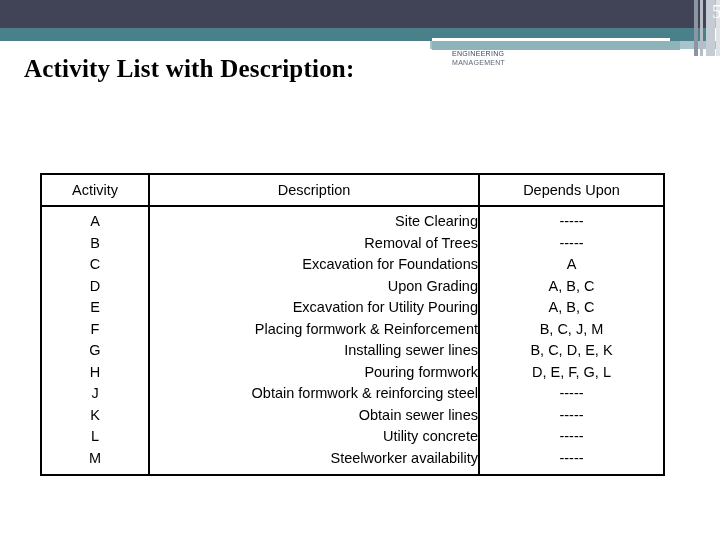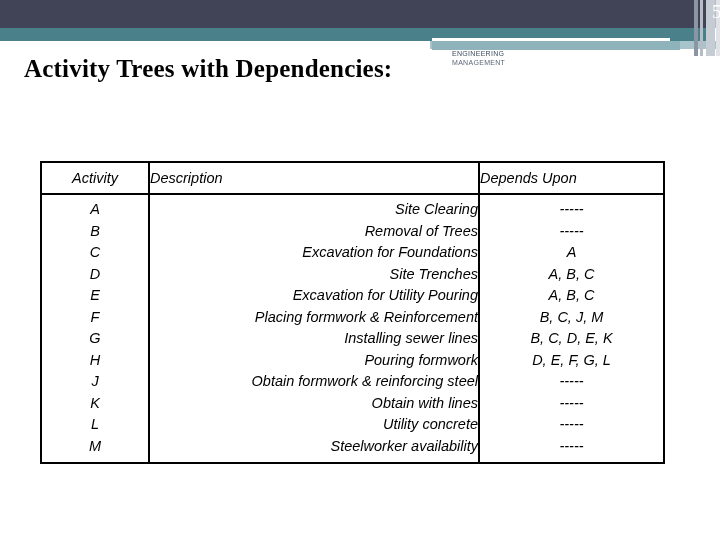--- a/index.html
+++ b/index.html
@@ -121,23 +121,22 @@
     font-size: 7px;
     letter-spacing: 0.3px;
   }
   #logo .logo-l1 { display: block; }
   #logo .logo-l2 { display: block; opacity: 0.85; }
 
   
   #table-wrap {
     position: absolute;
     left: 40px;
-    top: 161px;
+    top: 173px;
     width: 617px;
-    font-style: italic;
   }
   table {
     border-collapse: collapse;
     width: 617px;
     table-layout: fixed;
     border: 2px solid #000000;
   }
   th, td {
     border: 0;
     padding: 0;
@@ -145,22 +144,22 @@
     font-family: "Liberation Sans", sans-serif;
   }
   thead th {
     font-size: 14.5px;
     font-weight: normal;
     height: 30px;
     vertical-align: middle;
     border-bottom: 2px solid #000000;
   }
   .col-activity { width: 106px; text-align: center; }
-  .col-desc     { width: 328px; text-align: left; }
-  .col-depends  { width: 183px; text-align: left; }
+  .col-desc     { width: 328px; text-align: center; }
+  .col-depends  { width: 183px; text-align: center; }
 
   thead th.col-desc,
   thead th.col-depends,
   tbody td.c-desc,
   tbody td.c-depends {
     border-left: 2px solid #000000;
   }
 
   tbody td {
     font-size: 14.5px;
@@ -189,21 +188,21 @@
   <div class="band band-teal2"></div>
   <div class="band band-lightlow"></div>
 
   <div class="vbar vbar-a"></div>
   <div class="vbar vbar-b"></div>
   <div class="vbar vbar-c"></div>
   <div class="vbar vbar-d"></div>
 
   <div id="page-number">57</div>
 
-  <div id="title">Activity Trees with Dependencies:</div>
+  <div id="title">Activity List with Description:</div>
 
   <div id="logo">
     <span class="logo-l1">ENGINEERING</span>
     <span class="logo-l2">MANAGEMENT</span>
   </div>
 
   <div id="table-wrap">
     <table>
       <thead>
         <tr>
@@ -223,21 +222,21 @@
             <td class="c-desc">Removal of Trees</td>
             <td class="c-depends">-----</td>
           </tr>
           <tr>
             <td class="c-activity">C</td>
             <td class="c-desc">Excavation for Foundations</td>
             <td class="c-depends">A</td>
           </tr>
           <tr>
             <td class="c-activity">D</td>
-            <td class="c-desc">Site Trenches</td>
+            <td class="c-desc">Upon Grading</td>
             <td class="c-depends">A, B, C</td>
           </tr>
           <tr>
             <td class="c-activity">E</td>
             <td class="c-desc">Excavation for Utility Pouring</td>
             <td class="c-depends">A, B, C</td>
           </tr>
           <tr>
             <td class="c-activity">F</td>
             <td class="c-desc">Placing formwork &amp; Reinforcement</td>
@@ -253,21 +252,21 @@
             <td class="c-desc">Pouring formwork</td>
             <td class="c-depends">D, E, F, G, L</td>
           </tr>
           <tr>
             <td class="c-activity">J</td>
             <td class="c-desc">Obtain formwork &amp; reinforcing steel</td>
             <td class="c-depends">-----</td>
           </tr>
           <tr>
             <td class="c-activity">K</td>
-            <td class="c-desc">Obtain with lines</td>
+            <td class="c-desc">Obtain sewer lines</td>
             <td class="c-depends">-----</td>
           </tr>
           <tr>
             <td class="c-activity">L</td>
             <td class="c-desc">Utility concrete</td>
             <td class="c-depends">-----</td>
           </tr>
           <tr>
             <td class="c-activity">M</td>
             <td class="c-desc">Steelworker availability</td>

